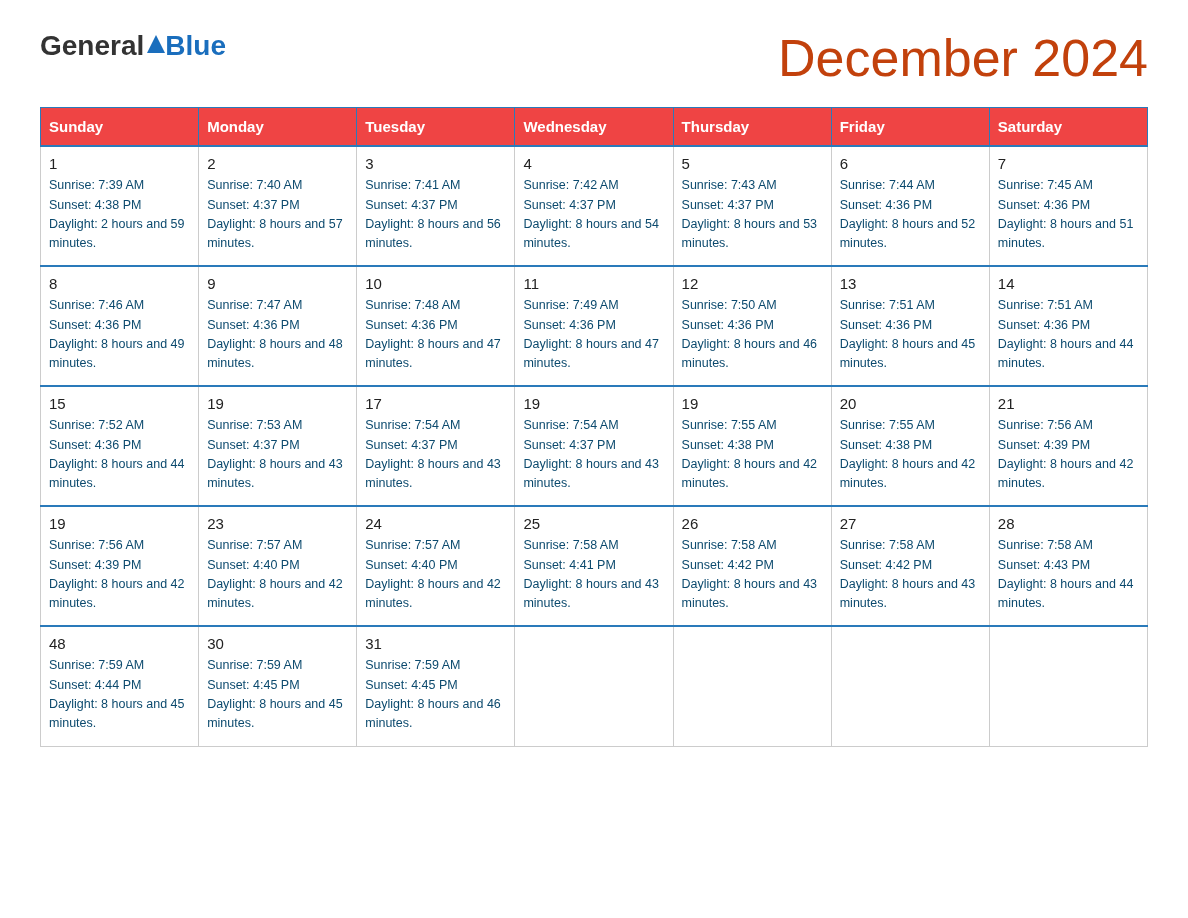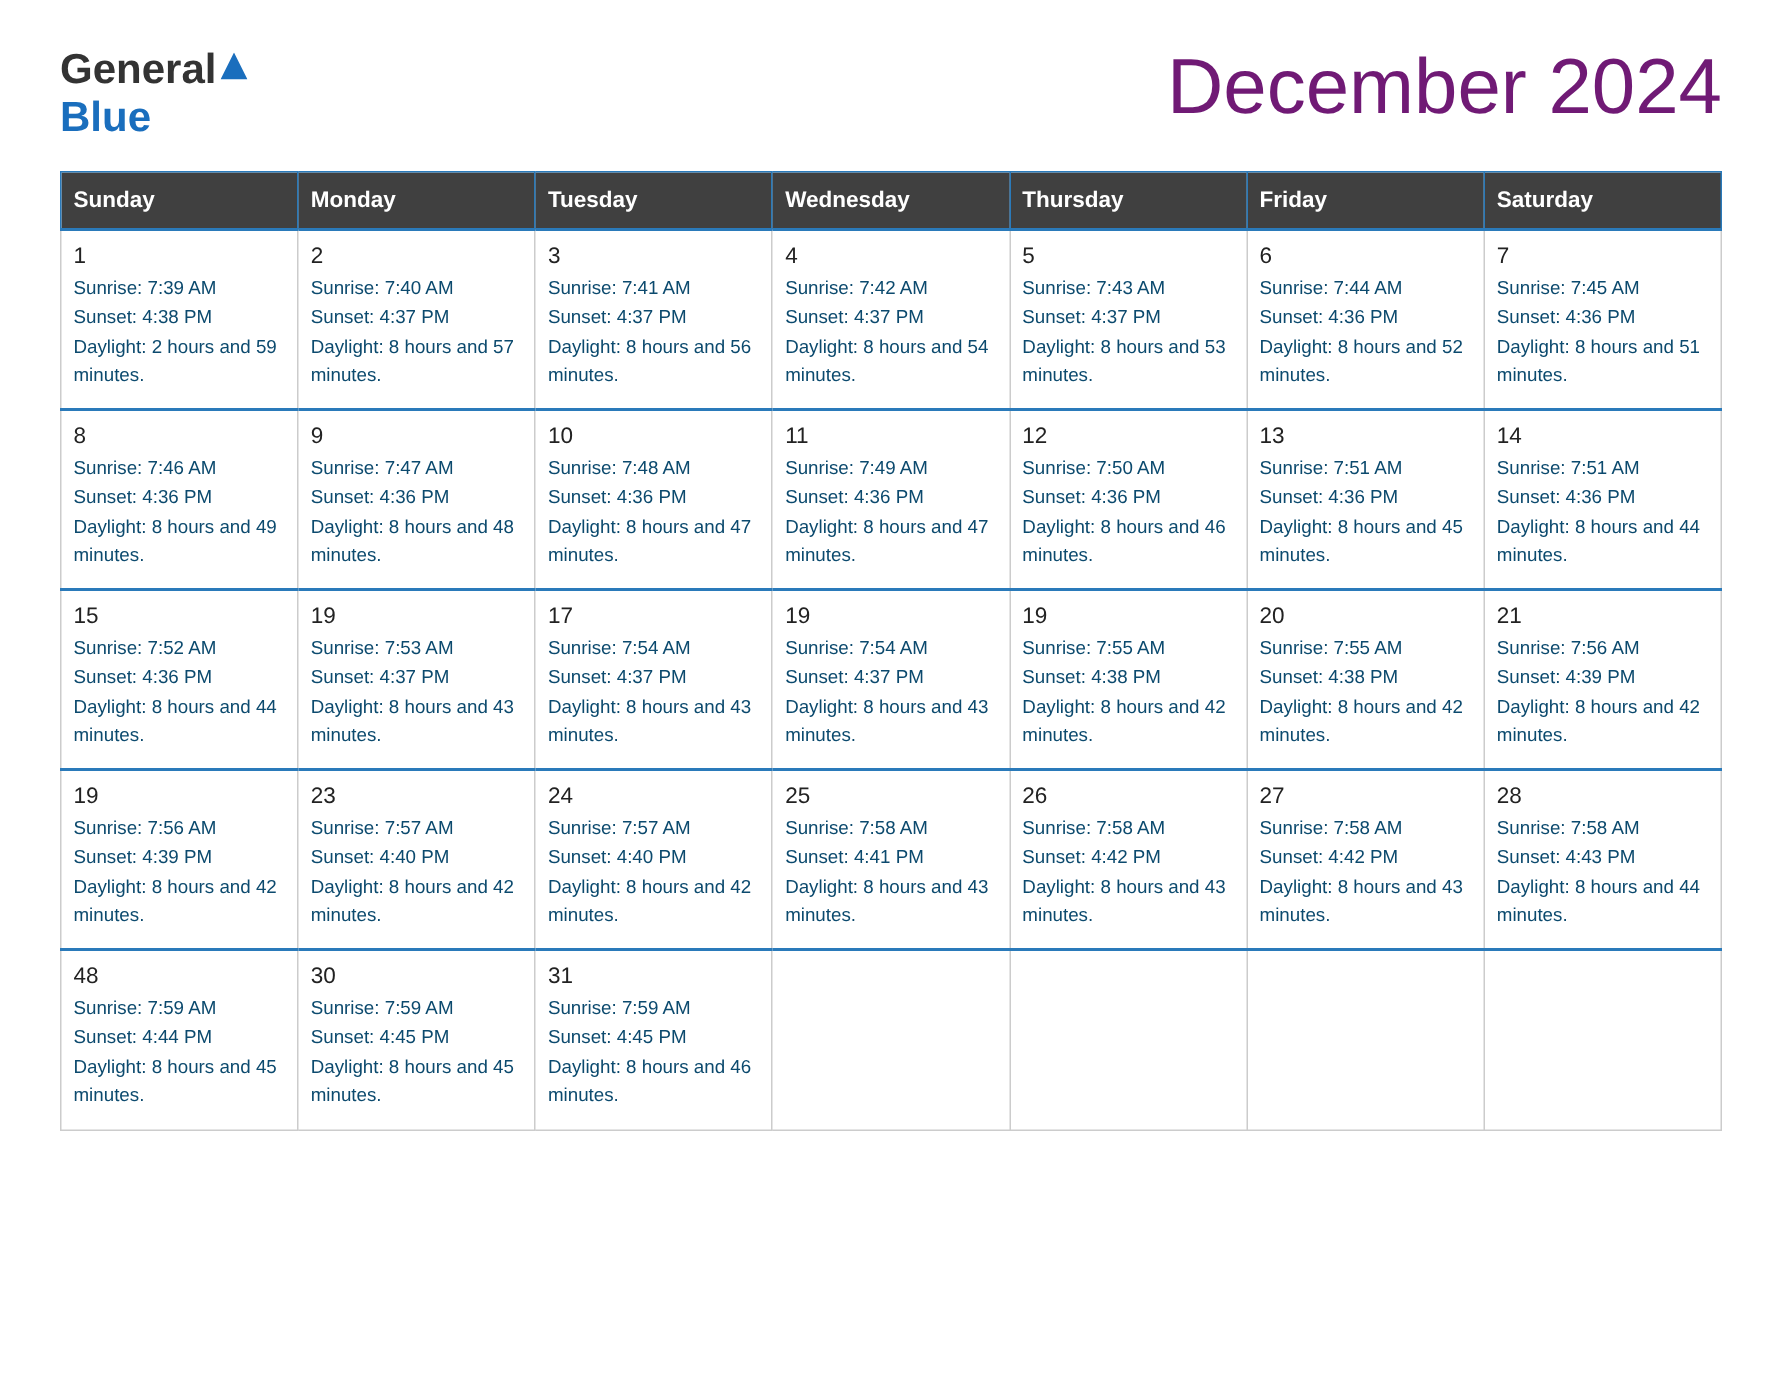--- a/index.html
+++ b/index.html
@@ -11,45 +11,44 @@
       min-height: 918px;
     }
     .header {
       display: flex;
       justify-content: space-between;
       align-items: flex-start;
       margin-bottom: 20px;
     }
     .logo {
       display: flex;
-      flex-direction: column;
       align-items: flex-start;
     }
     .title-block {
       text-align: right;
     }
     .month-title {
       font-size: 52px;
       font-weight: normal;
-      color: #701a75;
+      color: #c2410c;
       line-height: 1.1;
       text-align: right;
     }
     .subtitle {
       font-size: 22px;
       color: #555;
       margin-top: 4px;
     }
     table {
       width: 100%;
       border-collapse: collapse;
       table-layout: fixed;
     }
     thead th {
-      background-color: #404040;
+      background-color: #ef4444;
       color: #fff;
       font-size: 15px;
       font-weight: bold;
       padding: 10px 8px;
       text-align: left;
       border: 1px solid #2a7aba;
     }
     tbody td {
       vertical-align: top;
       padding: 8px 8px;

